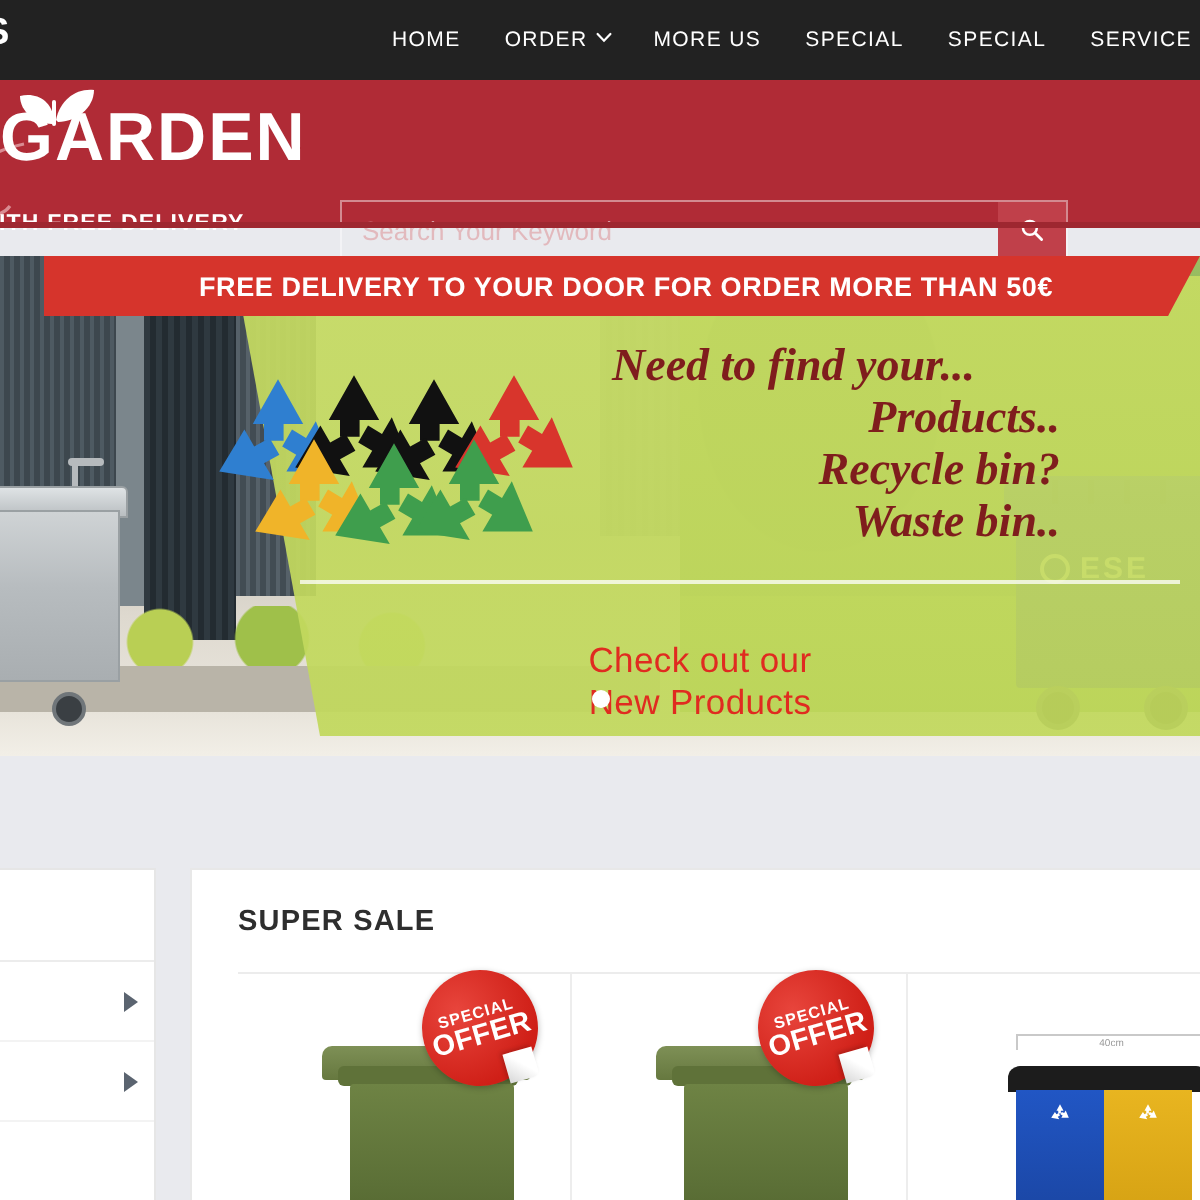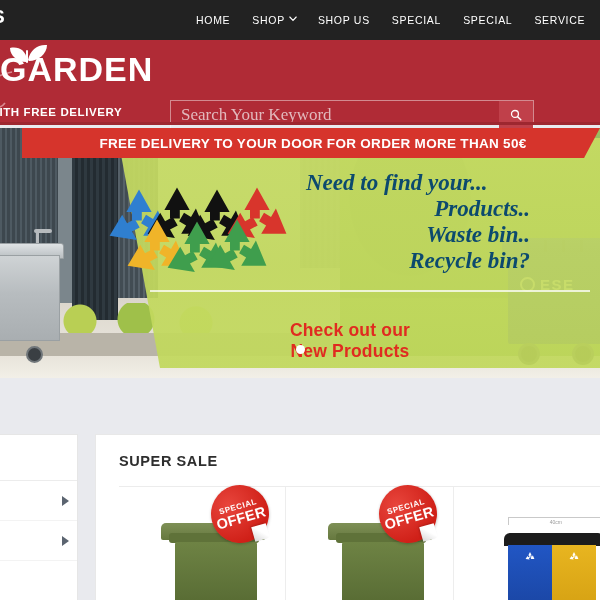--- a/index.html
+++ b/index.html
@@ -29,21 +29,21 @@
     color:#ffffff; font-size:10.5px; font-weight:400;
     letter-spacing:.7px; text-decoration:none;
     display:flex; align-items:center; gap:4px;
     cursor:pointer;
   }
   .chev{ display:inline-block; width:7px; height:7px; position:relative; top:-1px;}
   .chev svg{ display:block; }
 
   
   .header{
-    position:absolute; top:40px; left:0; width:600px; height:85px;
+    position:absolute; top:40px; left:0; width:600px; height:74px;
     background:#b02b36;
   }
   .header:after{
     content:""; position:absolute; left:0; bottom:0; width:600px; height:3px;
     background:#9e2730;
   }
   .logo-wrap{
     position:absolute; left:-22px; top:12px;
     display:flex; align-items:flex-end;
   }
@@ -65,22 +65,22 @@
   }
   .search-box{
     position:absolute; left:170px; top:60px;
     width:364px; height:30px;
     border:1px solid rgba(255,255,255,.45);
     display:flex; align-items:stretch;
     background:transparent;
   }
   .search-input{
     flex:1; background:transparent; border:none; outline:none;
-    color:#ffffff; font-size:17px; padding-left:10px;
-    font-family:Liberation Serif, serif;
+    color:#ffffff; font-size:13px; padding-left:10px;
+    font-family:Liberation Sans, sans-serif;
   }
   .search-input::placeholder{ color:#e2b9bd; }
   .search-btn{
     width:34px; background:#c0404a; border:none; cursor:pointer;
     display:flex; align-items:center; justify-content:center;
   }
 
   
   .hero{
     position:absolute; top:128px; left:0; width:600px; height:250px;
@@ -220,27 +220,27 @@
 
   
   .hero-copy{
     position:absolute; left:300px; top:42px; width:230px;
     text-align:right;
   }
   .hero-line{
     font-family:"Liberation Serif", serif;
     font-style:italic; font-weight:700;
     font-size:23px; line-height:1.13;
-    color:#0c4a6e;
+    color:#7f1d1d;
   }
   .hero-line.l1{ text-align:left; padding-left:6px;}
   .cta{
     position:absolute; left:240px; top:192px; width:220px;
     text-align:center;
-    color:#e02b20; font-size:17.5px; font-weight:700; line-height:1.22;
+    color:#e02b20; font-size:17.5px; font-weight:400; line-height:1.22;
     letter-spacing:.2px;
   }
   .cursor-dot{
     position:absolute; left:296px; top:345px; width:9px; height:9px;
     border-radius:50%; background:#ffffff; z-index:40;
   }
 
   
   .recycle{
     position:absolute; left:104px; top:54px; width:190px; height:92px;
@@ -352,29 +352,29 @@
 </head>
 <body>
 
 <div class="topbar">
   <div class="topbar-left">S</div>
   <div class="nav">
     <a class="nav-item">
       <span>HOME</span>
     </a>
     <a class="nav-item">
-      <span>SHOP</span>
+      <span>ORDER</span>
       <span class="chev">
         <svg viewBox="0 0 10 7" width="8" height="6">
             <path d="M1 1 L5 5.2 L9 1" stroke="#fff" stroke-width="1.4" fill="none" stroke-linecap="round"></path>
           </svg>
       </span>
     </a>
     <a class="nav-item">
-      <span>SHOP US</span>
+      <span>MORE US</span>
     </a>
     <a class="nav-item">
       <span>SPECIAL</span>
     </a>
     <a class="nav-item">
       <span>SPECIAL</span>
     </a>
     <a class="nav-item">
       <span>SERVICE</span>
     </a>
@@ -504,22 +504,22 @@
           <path d="M50 8 L68 40 L54 40 L54 52 L40 52 L40 40 L32 40 Z"></path>
           <path d="M8 74 L26 44 L33 56 L44 50 L51 62 L40 68 L47 80 Z"></path>
           <path d="M92 74 L56 74 L63 62 L53 56 L60 44 L70 50 L77 38 Z"></path>
         </g>
       </svg>
   </div>
 
   <div class="hero-copy">
     <div class="hero-line l1">Need to find your...</div>
     <div class="hero-line">Products..</div>
+    <div class="hero-line">Recycle bin?</div>
     <div class="hero-line">Waste bin..</div>
-    <div class="hero-line">Recycle bin?</div>
   </div>
 
   <div class="cta">
     <div>Check out our</div>
     <div>New Products</div>
   </div>
 
   <div class="ribbon">
     <span class="ribbon-text">FREE DELIVERY TO YOUR DOOR FOR ORDER MORE THAN 50€</span>
   </div>

